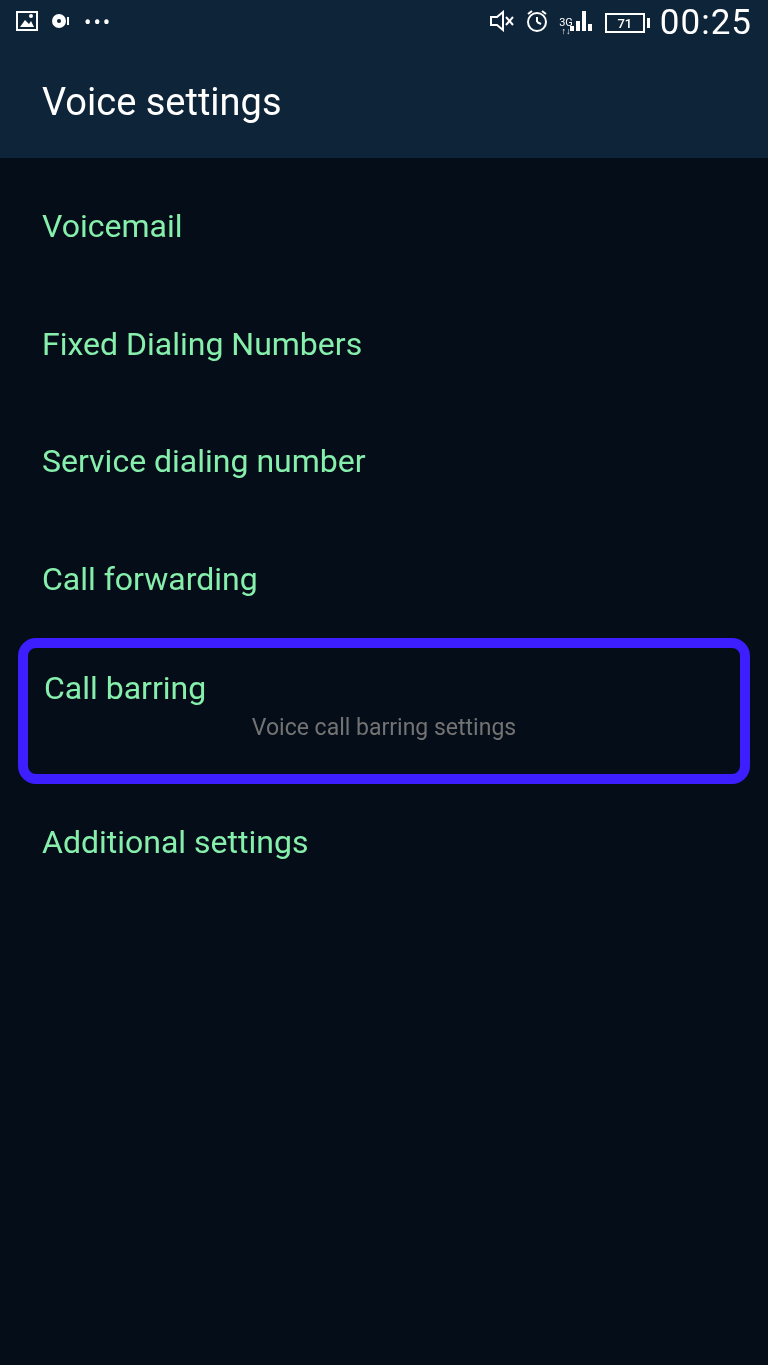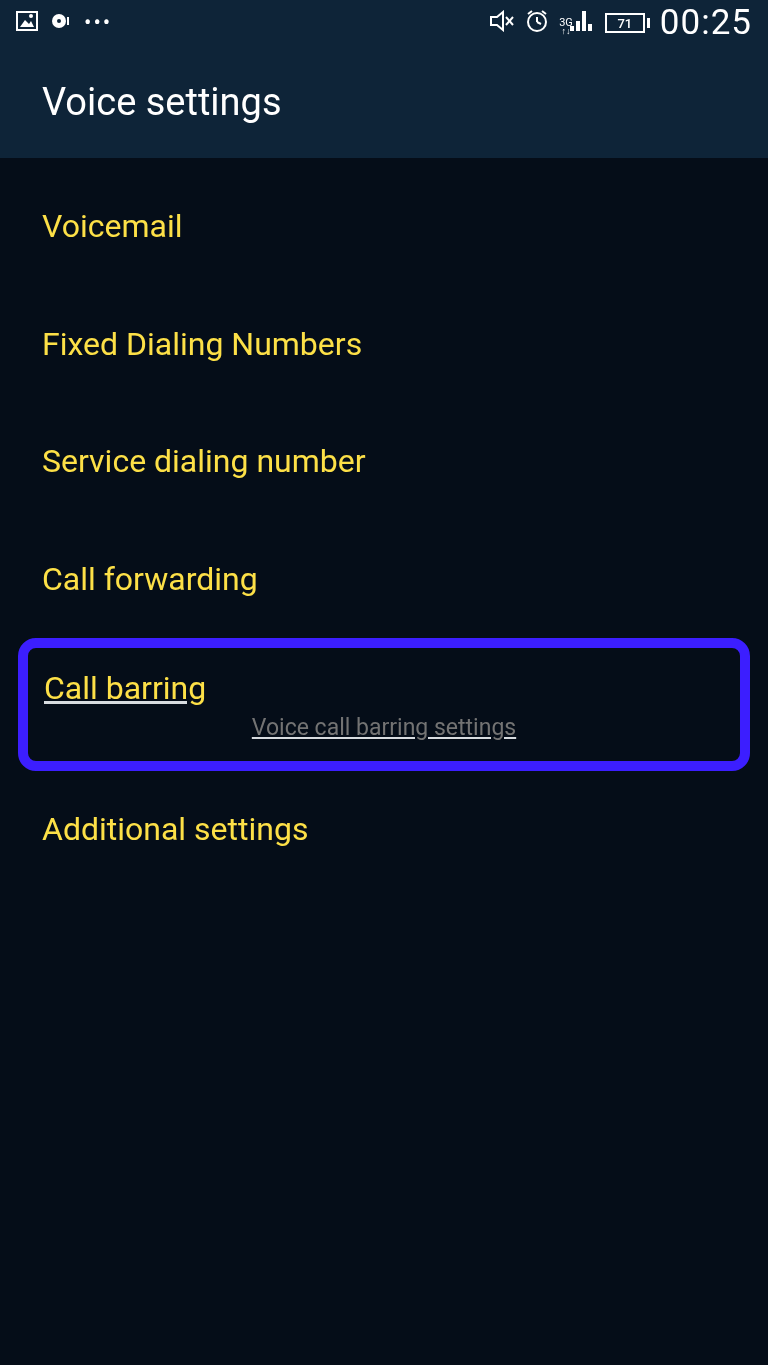--- a/index.html
+++ b/index.html
@@ -95,39 +95,38 @@
   .settings-list {
     padding-top: 10px;
   }
   .settings-item {
     padding: 38px 42px;
     cursor: pointer;
   }
   .item-title {
     font-size: 32px;
     font-weight: 400;
-    color: #fde047;
+    color: #86efac;
     line-height: 1.3;
   }
   .item-subtitle {
     font-size: 23px;
     color: #737373;
     margin-top: 4px;
     text-align: center;
   }
   
   
   .highlight-wrap {
     margin: 0 18px;
     border: 10px solid #3c1eff;
     border-radius: 18px;
   }
   .highlight-wrap .settings-item {
-    padding: 20px 16px 20px 16px;
-    text-decoration: underline;
+    padding: 20px 16px 33px 16px;
   }
 </style>
 </head>
 <body>
 
 <div class="status-bar">
   <div class="status-left">
     <span class="icon-svg">
       <svg width="22" height="20" viewBox="0 0 22 20">
         <rect x="1" y="1" width="20" height="18" fill="none" stroke="#fff" stroke-width="2"></rect>

